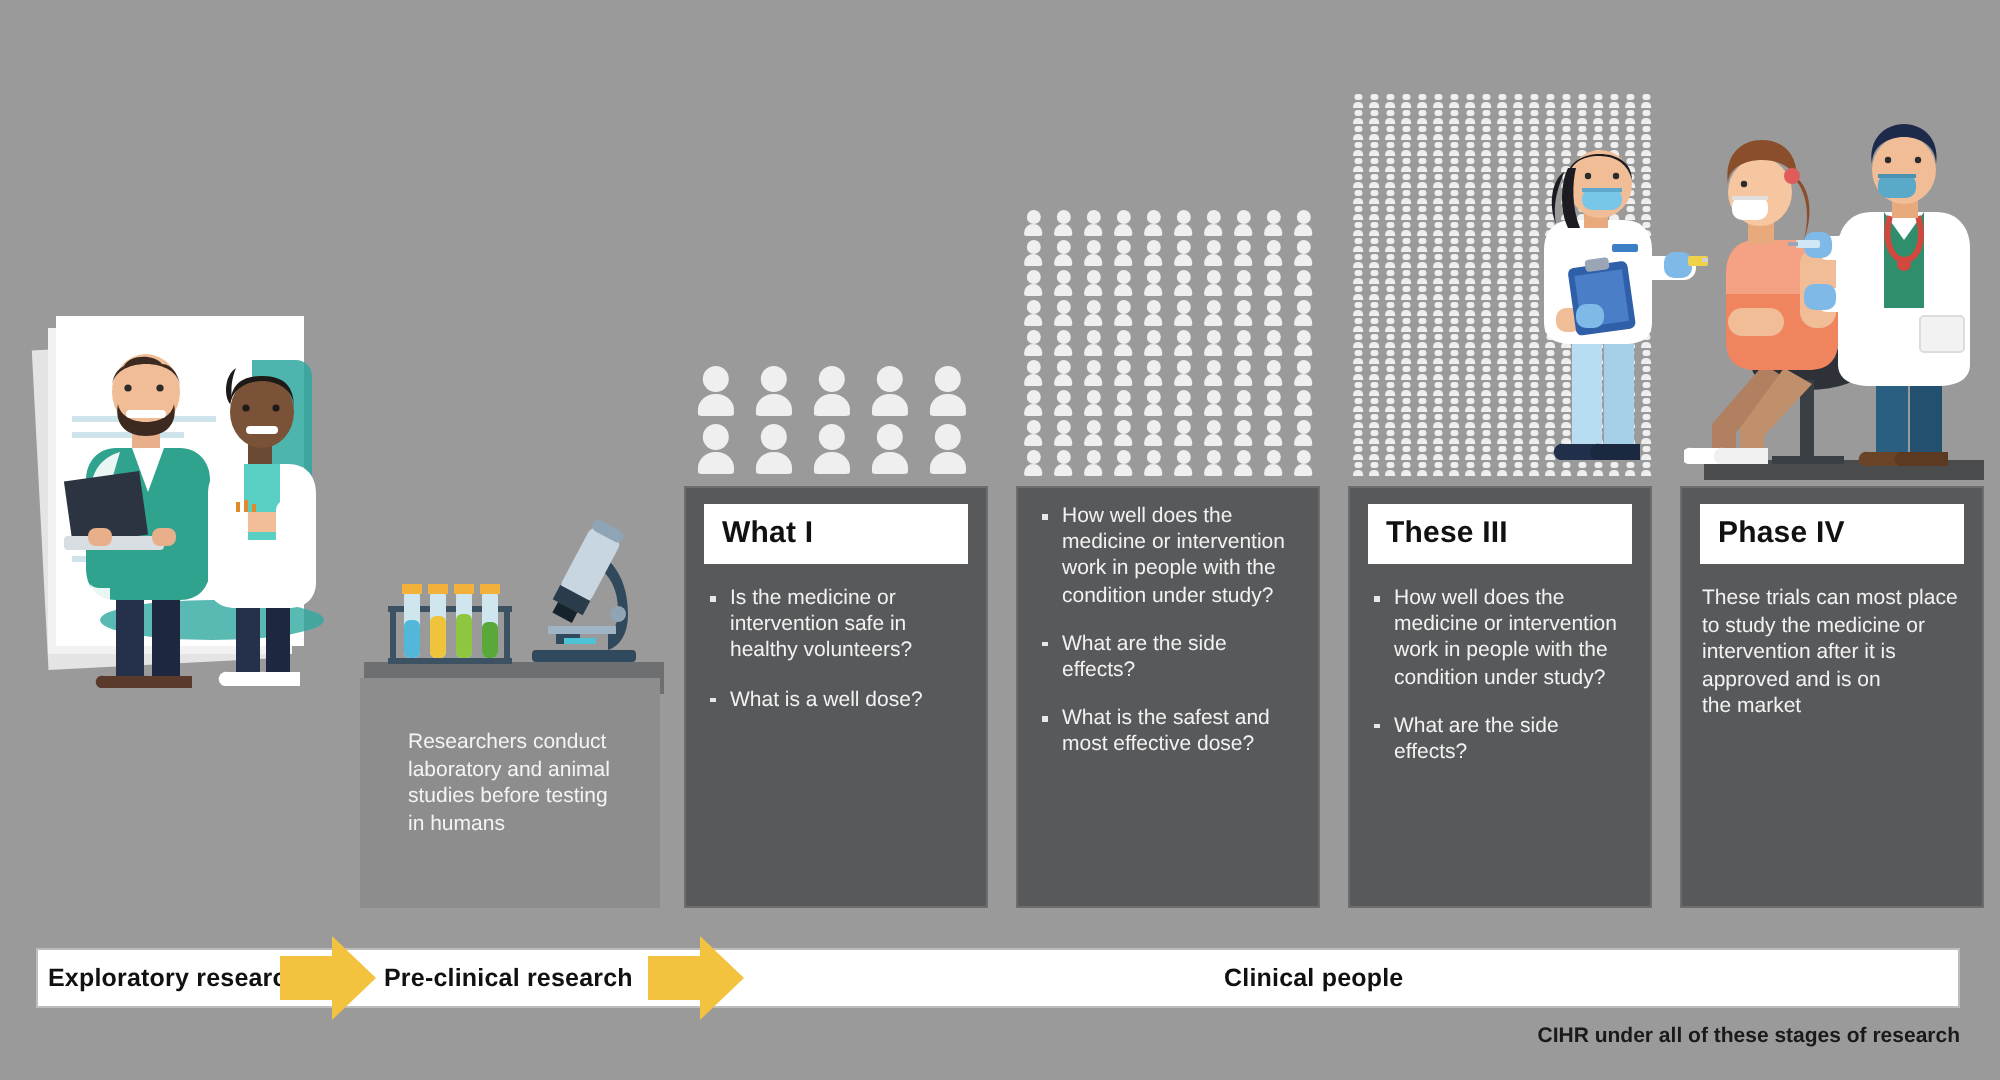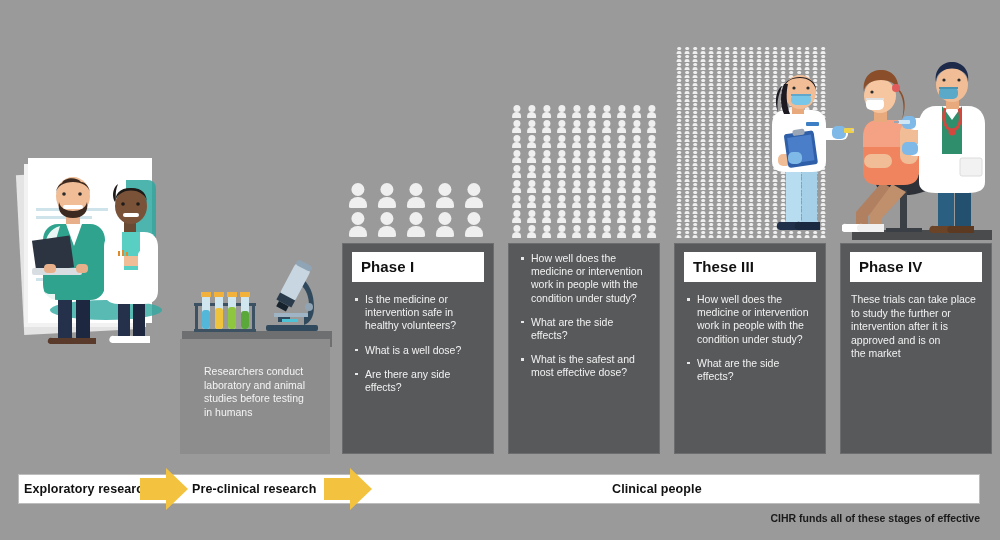--- a/index.html
+++ b/index.html
@@ -260,25 +260,24 @@
         <i class="p-head" style="width: 13.2px; height: 13.2px; top: 2.9px;"></i>
         <i class="p-body" style="width: 18.04px; height: 11px; top: 17.42px;"></i>
       </div>
       <div class="person" style="width: 29px; height: 29px;">
         <i class="p-head" style="width: 13.2px; height: 13.2px; top: 2.9px;"></i>
         <i class="p-body" style="width: 18.04px; height: 11px; top: 17.42px;"></i>
       </div>
     </div>
 
   <div class="panel" style="left:342px;top:243px;width:152px;height:211px;">
-    <div class="panel-title">Phase I</div>
+    <div class="panel-title">What I</div>
     <ul class="bullets">
       <li>Is the medicine or intervention safe in healthy volunteers?</li>
       <li>What is a well dose?</li>
-      <li>Are there any side effects?</li>
     </ul>
   </div>
 
   <div class="people" style="left:509px;top:72px;width:150px;height:166px;">
       <div class="person" style="width: 15px; height: 15px;">
         <i class="p-head" style="width: 7.2px; height: 7.2px; top: 1.5px;"></i>
         <i class="p-body" style="width: 9.84px; height: 6px; top: 9.42px;"></i>
       </div>
       <div class="person" style="width: 15px; height: 15px;">
         <i class="p-head" style="width: 7.2px; height: 7.2px; top: 1.5px;"></i>
@@ -2582,21 +2581,21 @@
         <rect x="97" y="29" width="19" height="12" rx="5" fill="#5aa9c9"></rect>
         <rect x="97" y="29" width="19" height="2" fill="#4a93b0"></rect>
         <circle cx="102" cy="22" r="1.6" fill="#2b2b2b"></circle>
         <circle cx="117" cy="22" r="1.6" fill="#2b2b2b"></circle>
       </g>
     </svg>
   </div>
 
   <div class="panel" style="left:840px;top:243px;width:152px;height:211px;">
     <div class="panel-title">Phase IV</div>
-    <p class="plaintext" style="white-space:pre-line;">These trials can take place to study the further or intervention after it is approved and is on
+    <p class="plaintext" style="white-space:pre-line;">These trials can most place to study the medicine or intervention after it is approved and is on
 the market</p>
   </div>
 
   <div class="flowbar"></div>
 
   <div class="flow-label" style="left:24px;top:475px;">
     <span>Exploratory research</span>
   </div>
   <div class="flow-label" style="left:192px;top:475px;">
     <span>Pre-clinical research</span>
@@ -2609,15 +2608,15 @@
     <svg viewBox="0 0 52 46" width="52" height="46">
       <path d="M2 12 H28 V2 L50 23 L28 44 V34 H2 Z" fill="#f3c33f"></path>
     </svg>
   </div>
   <div class="arrow" style="left:322px;">
     <svg viewBox="0 0 52 46" width="52" height="46">
       <path d="M2 12 H28 V2 L50 23 L28 44 V34 H2 Z" fill="#f3c33f"></path>
     </svg>
   </div>
 
-  <div class="credit">CIHR funds all of these stages of effective</div>
+  <div class="credit">CIHR under all of these stages of research</div>
 
 </div>
 
 </body></html>

